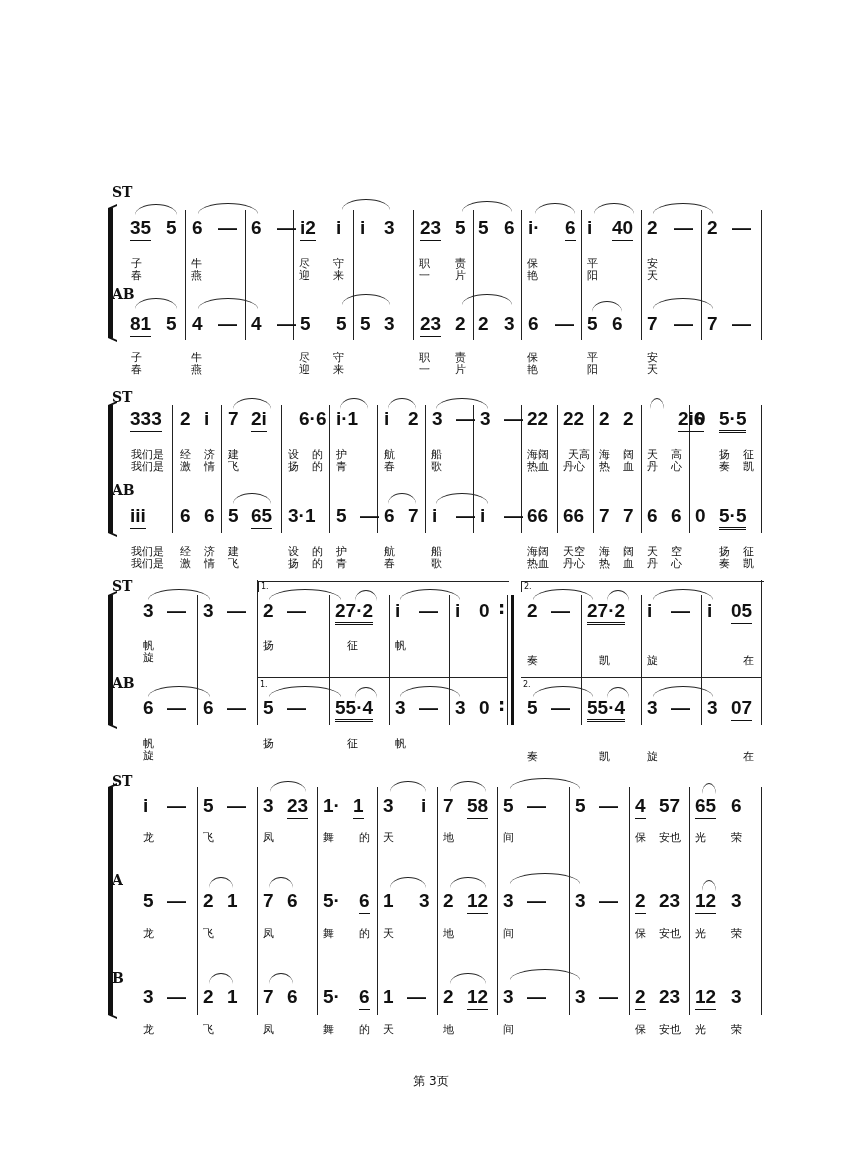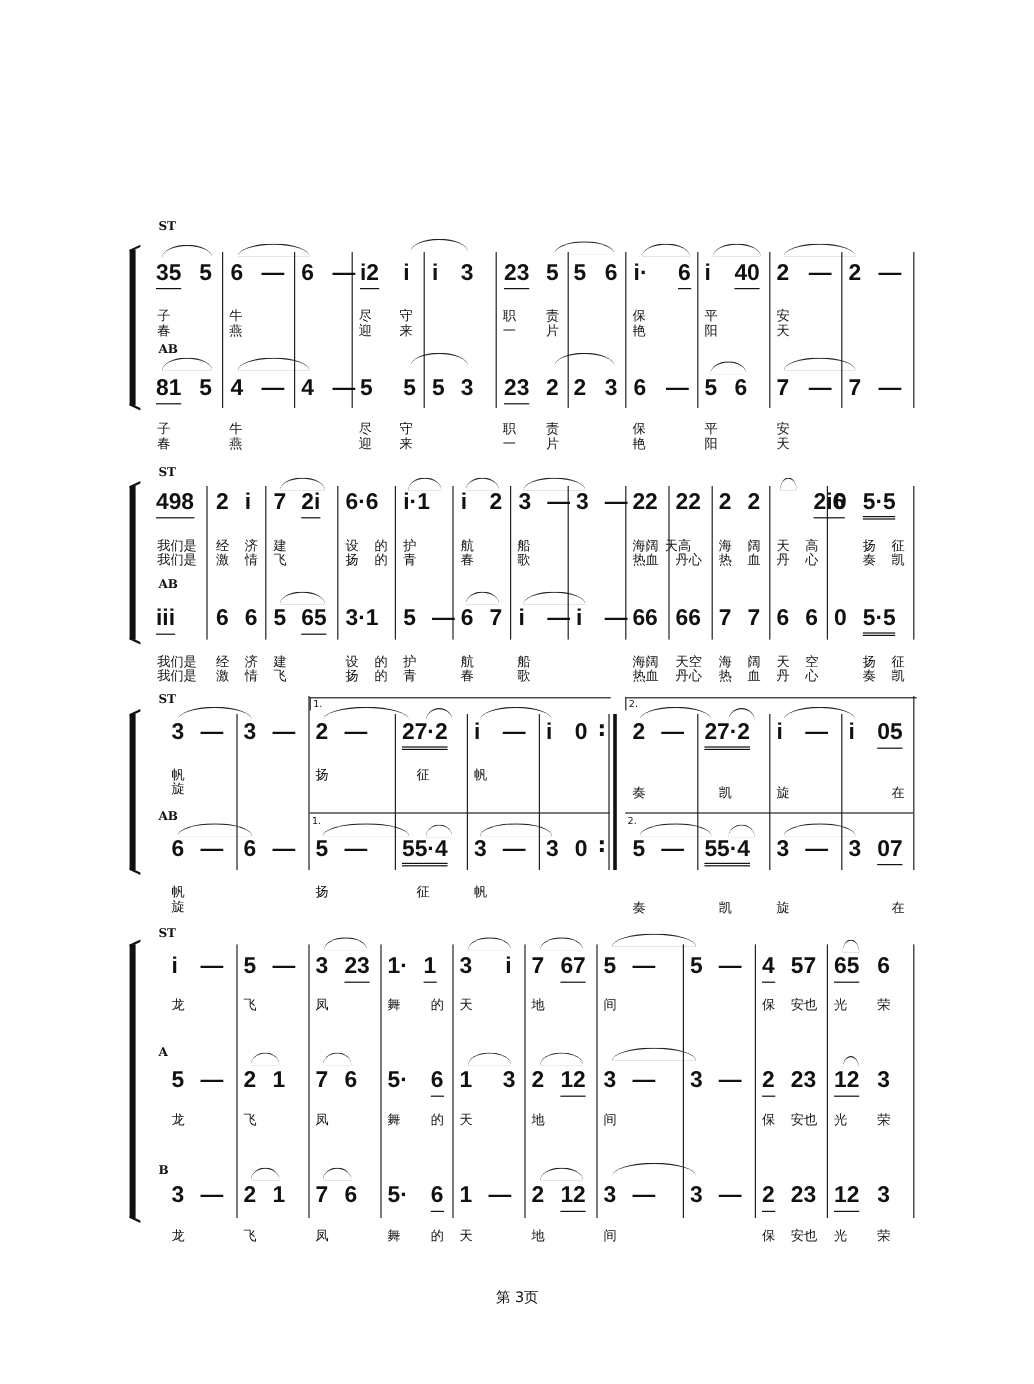--- a/index.html
+++ b/index.html
@@ -3,21 +3,21 @@
 <meta charset="utf-8">
 <style>
   html, body { margin:0; padding:0; background:#ffffff; }
   body { width:862px; height:1153px; position:relative; overflow:hidden;
          font-family:"DejaVu Sans", sans-serif; color:#111; }
   .system { position:absolute; left:0; width:862px; }
   .bracket { position:absolute; left:108px; width:5px; background:#111; }
   .bracket::before, .bracket::after { content:""; position:absolute; left:0; width:9px; height:2px; background:#111; }
   .bracket::before { top:-2px; transform:skewY(-25deg); }
   .bracket::after { bottom:-2px; transform:skewY(25deg); }
-  .part-label { position:absolute; left:132px; font-family:"DejaVu Serif", serif; font-weight:bold; font-size:10px; }
+  .part-label { position:absolute; left:112px; font-family:"DejaVu Serif", serif; font-weight:bold; font-size:14px; }
   .barline { position:absolute; width:1.2px; background:#222; }
   .note-row { position:absolute; font-family:"Liberation Sans", sans-serif; font-weight:bold; font-size:19px; white-space:nowrap; }
   .tok { position:absolute; top:0; }
   .ul { border-bottom:1.5px solid #111; padding-bottom:1px; }
   .dul { border-bottom:3.5px double #111; padding-bottom:0; }
   .lyric { position:absolute; font-family:"DejaVu Sans", sans-serif; font-size:11px; line-height:12px; white-space:nowrap; }
   .slur { position:absolute; border-top:1.2px solid #222; border-radius:50% 50% 0 0 / 100% 100% 0 0; height:10px; }
   .volta { position:absolute; border-top:1.2px solid #222; border-left:1.2px solid #222; height:10px; font-size:8px; padding-left:2px; line-height:10px;}
   .volta-h { position:absolute; height:1px; background:#222; }
   .repeat-end { position:absolute; width:3px; background:#111; }
@@ -159,26 +159,26 @@
   <div class="barline" style="left:425px;top:405px;height:128px;"></div>
   <div class="barline" style="left:473px;top:405px;height:128px;"></div>
   <div class="barline" style="left:521px;top:405px;height:128px;"></div>
   <div class="barline" style="left:557px;top:405px;height:128px;"></div>
   <div class="barline" style="left:593px;top:405px;height:128px;"></div>
   <div class="barline" style="left:641px;top:405px;height:128px;"></div>
   <div class="barline" style="left:689px;top:405px;height:128px;"></div>
   <div class="barline" style="left:761px;top:405px;height:128px;"></div>
 
   <div class="note-row" style="top:408px;left:0;">
-    <span class="tok ul" style="left:130px">498</span>
+    <span class="tok ul" style="left:130px">333</span>
     <span class="tok" style="left:180px">2</span>
     <span class="tok" style="left:204px">i</span>
     <span class="tok" style="left:228px">7</span>
     <span class="tok ul" style="left:251px">2i</span>
-    <span class="tok" style="left:288px">6·6</span>
+    <span class="tok" style="left:299px">6·6</span>
     <span class="tok" style="left:336px">i·1</span>
     <span class="tok" style="left:384px">i</span>
     <span class="tok" style="left:408px">2</span>
     <span class="tok" style="left:432px">3</span>
     <span class="tok" style="left:456px">—</span>
     <span class="tok" style="left:480px">3</span>
     <span class="tok" style="left:504px">—</span>
     <span class="tok" style="left:527px">22</span>
     <span class="tok" style="left:563px">22</span>
     <span class="tok" style="left:599px">2</span>
@@ -206,21 +206,21 @@
   <div class="lyric" style="left:312px;top:449px;">的</div>
   <div class="lyric" style="left:312px;top:461px;">的</div>
   <div class="lyric" style="left:336px;top:449px;">护</div>
   <div class="lyric" style="left:336px;top:461px;">青</div>
   <div class="lyric" style="left:384px;top:449px;">航</div>
   <div class="lyric" style="left:384px;top:461px;">春</div>
   <div class="lyric" style="left:431px;top:449px;">船</div>
   <div class="lyric" style="left:431px;top:461px;">歌</div>
   <div class="lyric" style="left:527px;top:449px;">海阔</div>
   <div class="lyric" style="left:527px;top:461px;">热血</div>
-  <div class="lyric" style="left:554px;top:449px;">天高</div>
+  <div class="lyric" style="left:568px;top:449px;">天高</div>
   <div class="lyric" style="left:563px;top:461px;">丹心</div>
   <div class="lyric" style="left:599px;top:449px;">海</div>
   <div class="lyric" style="left:599px;top:461px;">热</div>
   <div class="lyric" style="left:623px;top:449px;">阔</div>
   <div class="lyric" style="left:623px;top:461px;">血</div>
   <div class="lyric" style="left:647px;top:449px;">天</div>
   <div class="lyric" style="left:647px;top:461px;">丹</div>
   <div class="lyric" style="left:671px;top:449px;">高</div>
   <div class="lyric" style="left:671px;top:461px;">心</div>
   <div class="lyric" style="left:719px;top:449px;">扬</div>
@@ -418,21 +418,21 @@
     <span class="tok" style="left:167px">—</span>
     <span class="tok" style="left:203px">5</span>
     <span class="tok" style="left:227px">—</span>
     <span class="tok" style="left:263px">3</span>
     <span class="tok ul" style="left:287px">23</span>
     <span class="tok" style="left:323px">1·</span>
     <span class="tok ul" style="left:353px">1</span>
     <span class="tok" style="left:383px">3</span>
     <span class="tok" style="left:421px">i</span>
     <span class="tok" style="left:443px">7</span>
-    <span class="tok ul" style="left:467px">67</span>
+    <span class="tok ul" style="left:467px">58</span>
     <span class="tok" style="left:503px">5</span>
     <span class="tok" style="left:527px">—</span>
     <span class="tok" style="left:575px">5</span>
     <span class="tok" style="left:599px">—</span>
     <span class="tok ul" style="left:635px">4</span>
     <span class="tok" style="left:659px">57</span>
     <span class="tok ul" style="left:695px">65</span>
     <span class="tok" style="left:731px">6</span>
   </div>
   <div class="slur" style="left:270px;top:781px;width:36px;"></div>

